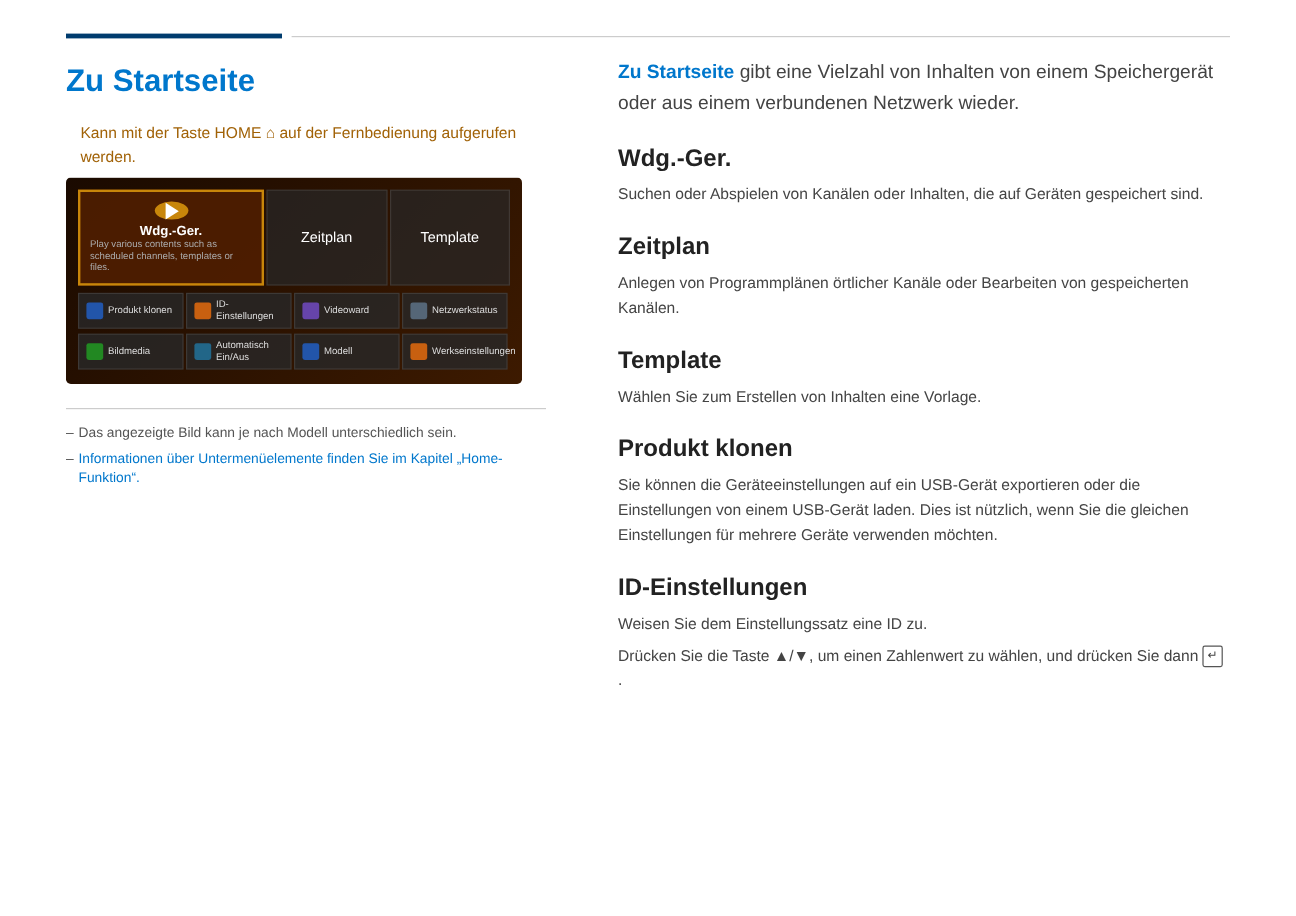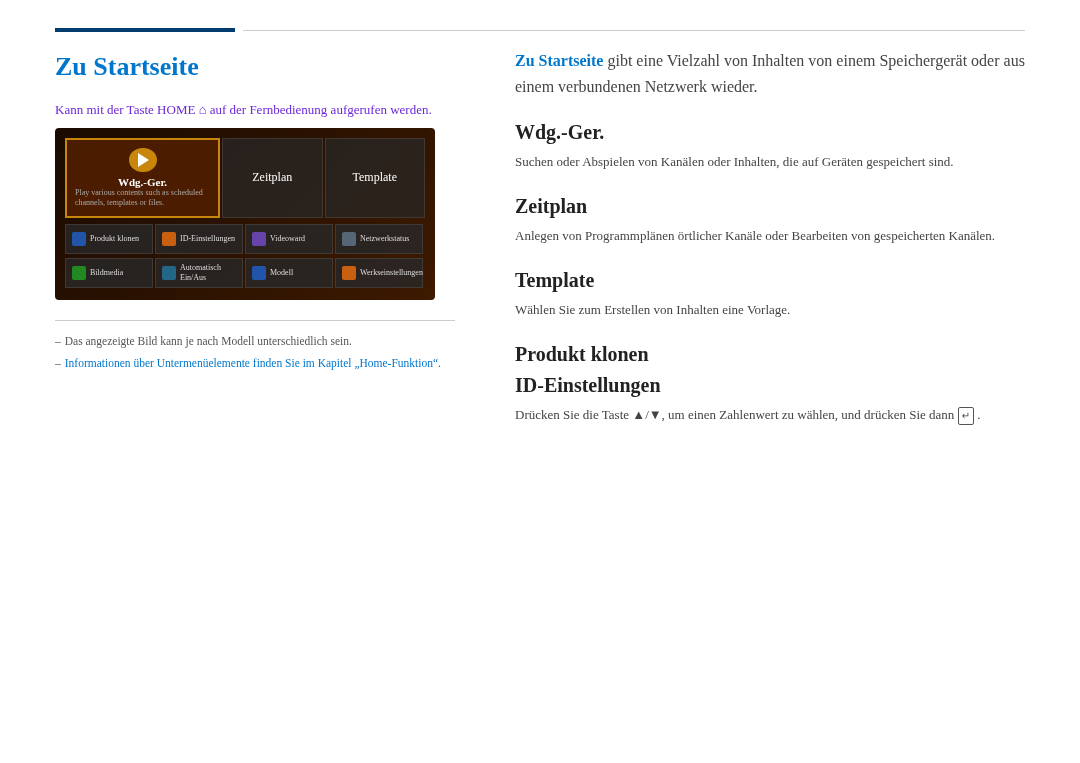--- a/index.html
+++ b/index.html
@@ -37,21 +37,20 @@
       flex: 1;
       height: 1px;
       background: #ccc;
     }
 
     
     .content-wrapper {
       display: flex;
       padding: 0 55px;
       gap: 60px;
-      font-family: Liberation Serif, serif;
     }
 
     .left-column {
       width: 400px;
       flex-shrink: 0;
     }
 
     .right-column {
       flex: 1;
     }
@@ -59,23 +58,24 @@
     
     .page-title {
       font-size: 26px;
       font-weight: bold;
       color: #0077cc;
       margin-bottom: 18px;
     }
 
     .intro-text {
       font-size: 13px;
-      color: #6d28d9;
+      color: #a16207;
       margin-bottom: 8px;
       line-height: 1.5;
+      margin-left: 12px;
     }
 
     .menu-path {
       font-size: 13px;
       color: #333;
       margin-bottom: 18px;
       line-height: 1.6;
     }
     .menu-path strong {
       font-weight: bold;
@@ -356,22 +356,24 @@
       <h2 class="section-heading">Wdg.-Ger.</h2>
       <p class="section-text">Suchen oder Abspielen von Kanälen oder Inhalten, die auf Geräten gespeichert sind.</p>
 
       <h2 class="section-heading">Zeitplan</h2>
       <p class="section-text">Anlegen von Programmplänen örtlicher Kanäle oder Bearbeiten von gespeicherten Kanälen.</p>
 
       <h2 class="section-heading">Template</h2>
       <p class="section-text">Wählen Sie zum Erstellen von Inhalten eine Vorlage.</p>
 
       <h2 class="section-heading">Produkt klonen</h2>
+      <p class="section-text">Sie können die Geräteeinstellungen auf ein USB-Gerät exportieren oder die Einstellungen von einem USB-Gerät laden. Dies ist nützlich, wenn Sie die gleichen Einstellungen für mehrere Geräte verwenden möchten.</p>
 
       <h2 class="section-heading">ID-Einstellungen</h2>
+      <p class="section-text" style="margin-bottom: 6px;">Weisen Sie dem Einstellungssatz eine ID zu.</p>
       <p class="section-text">
         <span>Drücken Sie die Taste ▲/▼, um einen Zahlenwert zu wählen, und drücken Sie dann</span>
         <span class="enter-icon">↵</span>
         <span>.</span>
       </p>
 
     </div>
   </div>
 </div>
 

